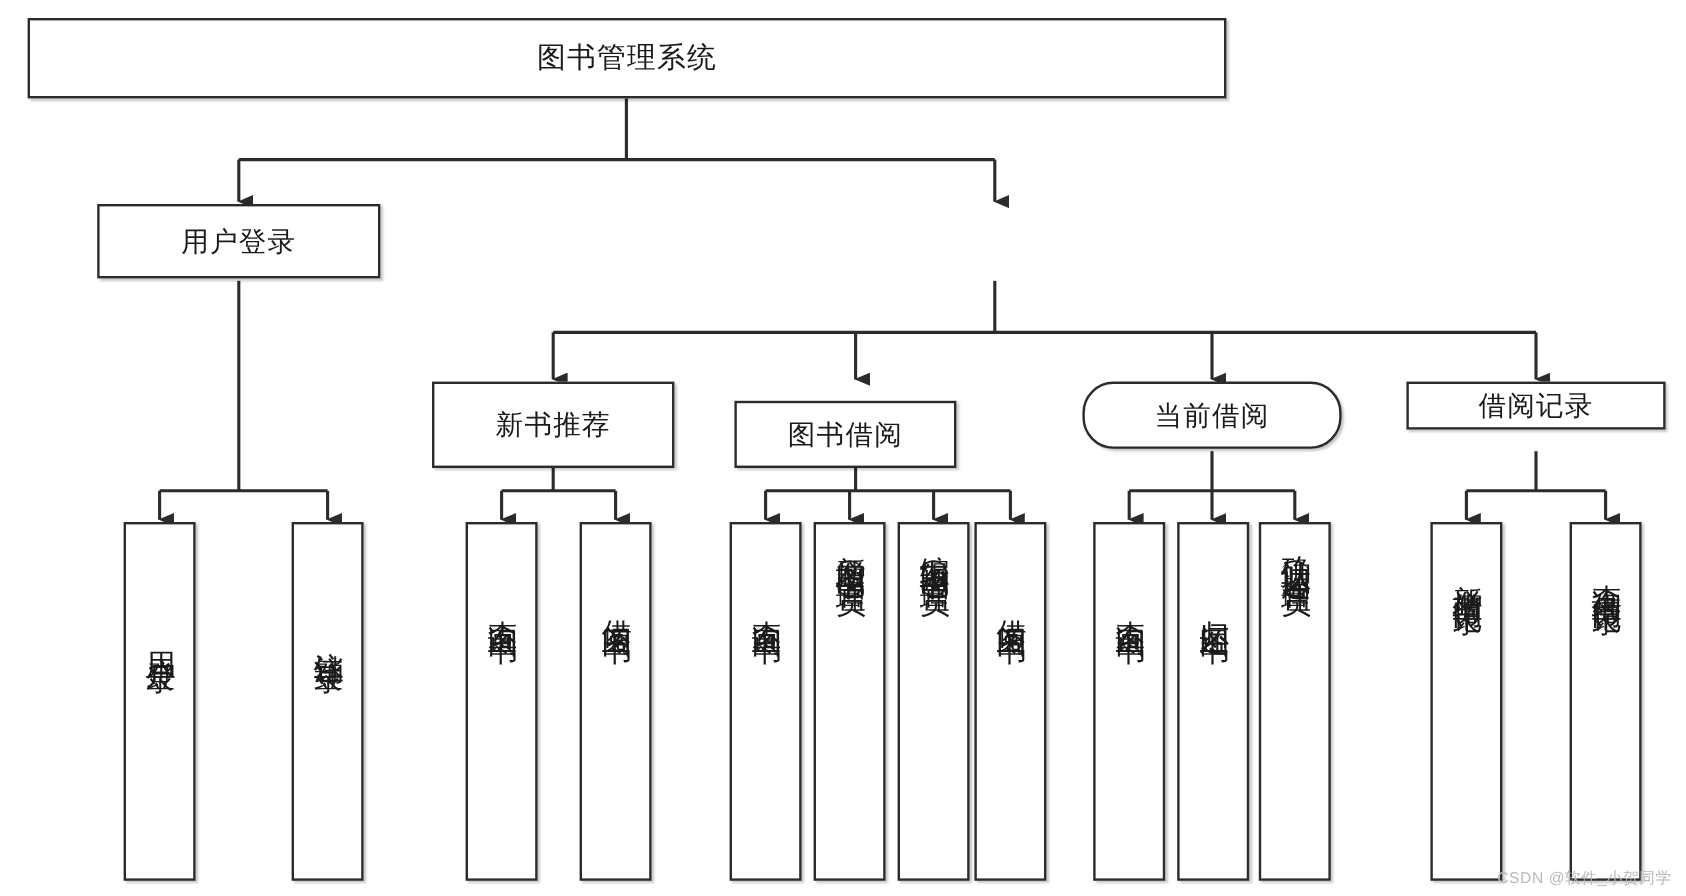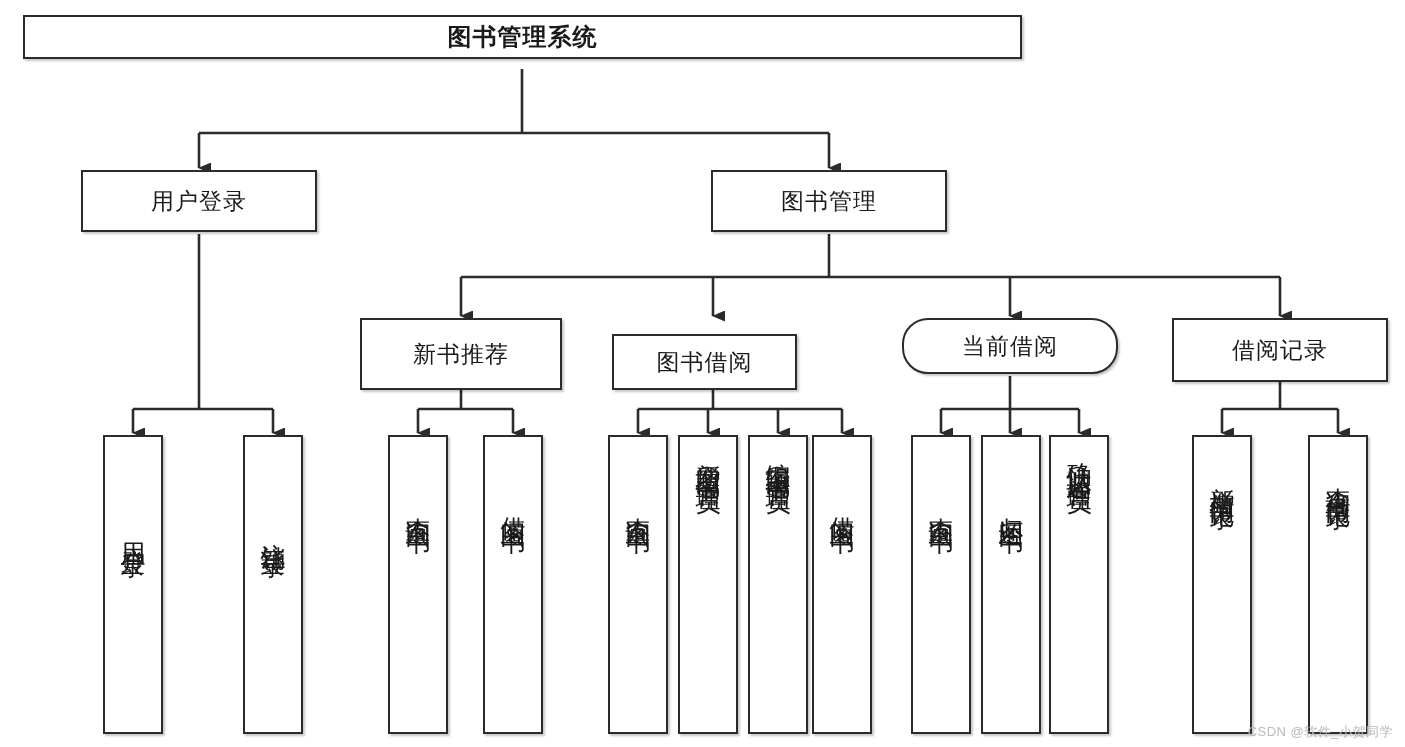--- a/index.html
+++ b/index.html
@@ -126,45 +126,42 @@
       <path d="M1010,409 L1010,433" marker-end="url(#arw)"></path>
       <path d="M1079,409 L1079,433" marker-end="url(#arw)"></path>
 
       <path d="M1280,376 L1280,409"></path>
       <path d="M1222,409 L1338,409"></path>
       <path d="M1222,409 L1222,433" marker-end="url(#arw)"></path>
       <path d="M1338,409 L1338,433" marker-end="url(#arw)"></path>
     </g>
   </svg>
 
-  <div class="node horiz root" style="left:23px;top:15px;width:999px;height:44px;font-weight:bold;">
+  <div class="node horiz root" style="left:23px;top:15px;width:999px;height:67px;">
     <span class="label">图书管理系统</span>
   </div>
 
   <div class="node horiz" style="left:81px;top:170px;width:236px;height:62px;">
     <span class="label">用户登录</span>
   </div>
 
-  <div class="node horiz" style="left:711px;top:170px;width:236px;height:62px;">
-    <span class="label">图书管理</span>
-  </div>
 
   <div class="node horiz" style="left:360px;top:318px;width:202px;height:72px;">
     <span class="label">新书推荐</span>
   </div>
 
   <div class="node horiz" style="left:612px;top:318px;width:185px;height:56px;margin-top:16px;">
     <span class="label">图书借阅</span>
   </div>
 
   <div class="node horiz" style="left:902px;top:318px;width:216px;height:56px;border-radius:26px;">
     <span class="label">当前借阅</span>
   </div>
 
-  <div class="node horiz" style="left:1172px;top:318px;width:216px;height:64px;">
+  <div class="node horiz" style="left:1172px;top:318px;width:216px;height:40px;">
     <span class="label">借阅记录</span>
   </div>
 
   <div class="node leaf low" style="left:103px;top:435px;width:60px;height:299px;">
     <span class="label">用户登录</span>
   </div>
 
   <div class="node leaf low" style="left:243px;top:435px;width:60px;height:299px;">
     <span class="label">注销登录</span>
   </div>

